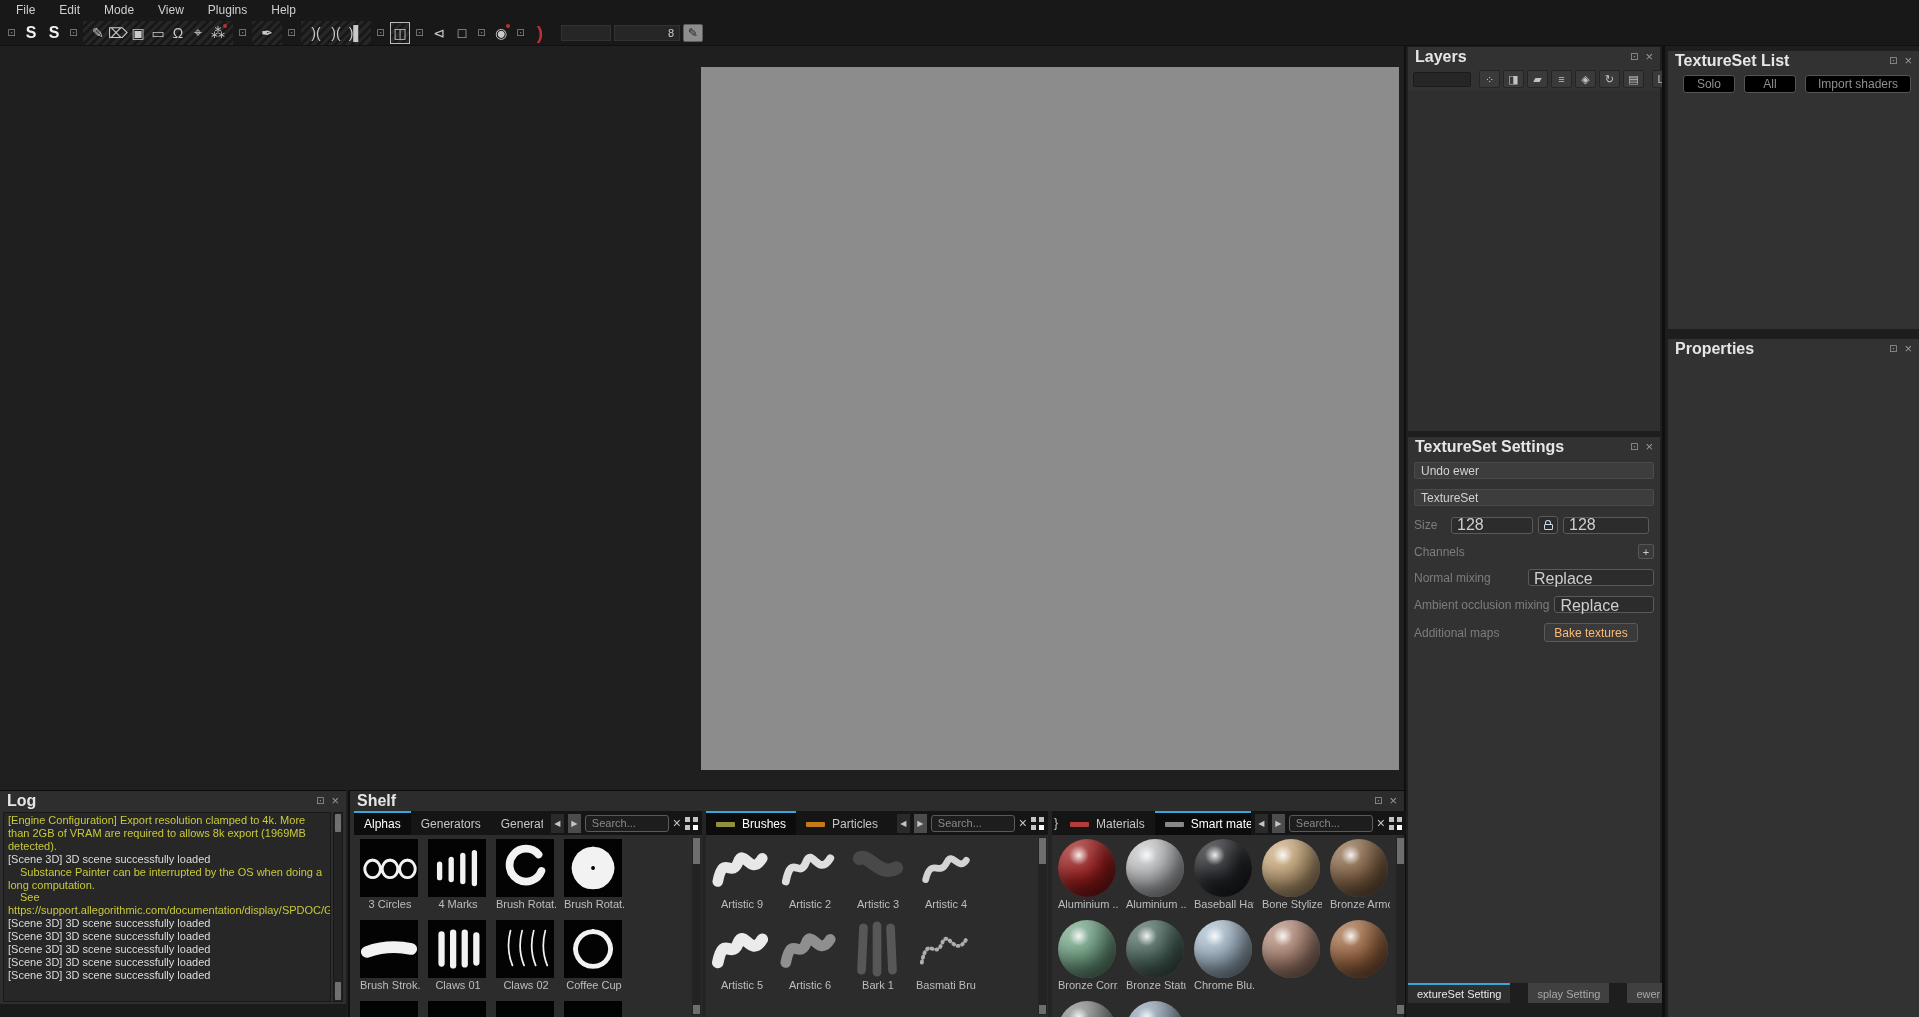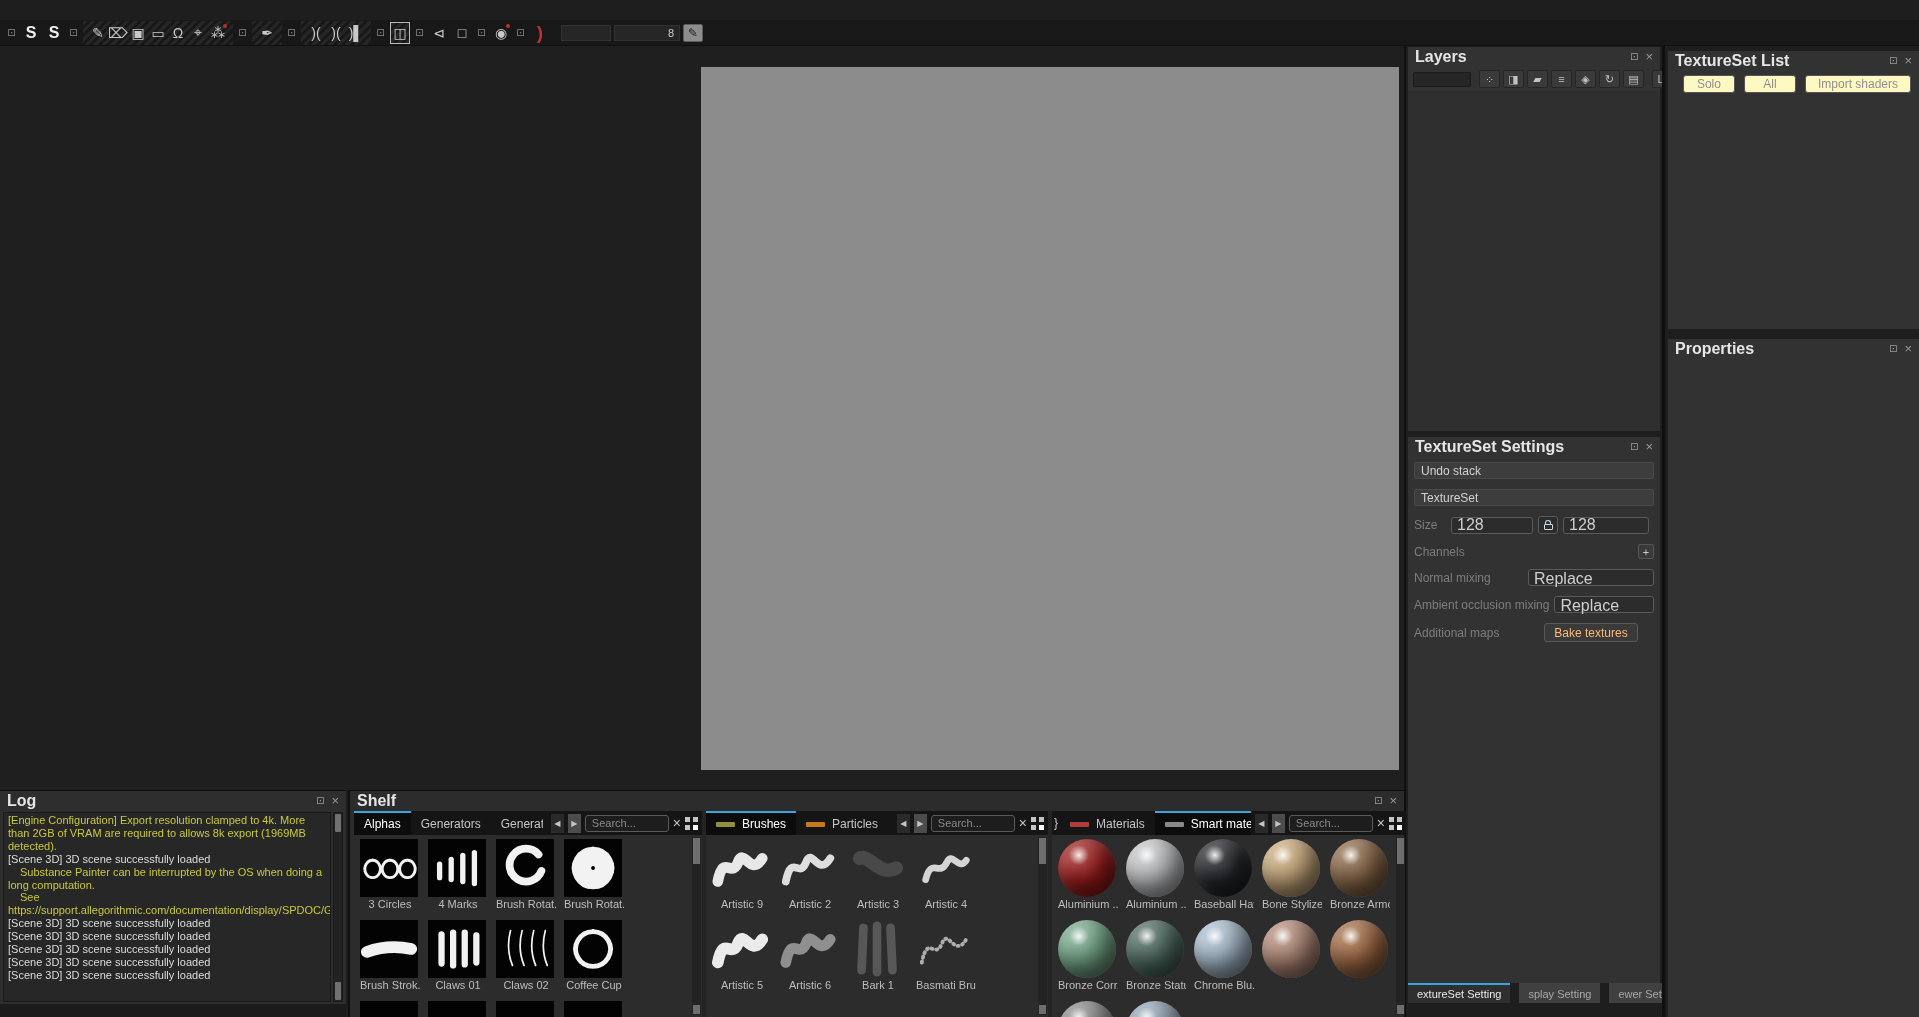--- a/index.html
+++ b/index.html
@@ -45,39 +45,39 @@
 
   
   .lrow{display:flex;align-items:center;gap:3px;padding:3px 5px;}
   .lfilter{width:58px;height:15px;background:#262626;border:1px solid #1b1b1b;border-radius:2px;margin-right:5px;color:#ccc;font-size:11px;padding:0 3px;}
   .lbtn{width:21px;height:18px;background:#3a3a3a;border:1px solid #252525;border-radius:2px;color:#c2c2c2;font-size:11px;display:flex;align-items:center;justify-content:center;}
   .lrow .lbtn:last-child{margin-left:5px;}
   .llist{position:absolute;left:0;right:0;top:44px;bottom:0;background:#2f2f2f;}
 
   
   .tslbtns{display:flex;justify-content:flex-end;gap:9px;padding:4px 8px;}
-  .tslbtn{height:18px;background:#fef9c3;border:1px solid #555;border-radius:3px;color:#8f8f8f;font-size:12px;display:flex;align-items:center;justify-content:center;padding:0 12px;min-width:52px;}
+  .tslbtn{height:18px;background:#000000;border:1px solid #555;border-radius:3px;color:#8f8f8f;font-size:12px;display:flex;align-items:center;justify-content:center;padding:0 12px;min-width:52px;}
 
   
   .tsbody{padding:5px 6px;}
   .hbar{height:17px;background:#3d3d3d;border:1px solid #4b4b4b;border-radius:2px;color:#d2d2d2;font-size:12px;padding:0 6px;line-height:16px;margin-bottom:10px;}
   .tsrow{display:flex;align-items:center;margin-bottom:10px;font-size:12px;color:#7d7d7d;gap:5px;}
   .tsrow .lab{flex:1;white-space:nowrap;}
   .tsfield{height:17px;background:#2c2c2c;border:1px solid #5a5a5a;border-radius:3px;color:#cfcfcf;font-size:16px;padding:0 5px;}
   .f-size1{width:82px;}
   .f-size2{width:86px;}
   .lockbtn{width:20px;height:18px;background:#2c2c2c;border:1px solid #5a5a5a;border-radius:3px;display:flex;flex-direction:column;align-items:center;justify-content:center;gap:0;padding:0;}
   .lock-shackle{width:6px;height:4px;border:1.5px solid #c9dcea;border-bottom:none;border-radius:3px 3px 0 0;}
   .lock-body{width:9px;height:6px;border:1.5px solid #c9dcea;border-radius:1px;}
   .plusbtn{width:16px;height:15px;background:#3a3a3a;border:1px solid #555;border-radius:2px;color:#ccc;font-size:11px;display:flex;align-items:center;justify-content:center;padding:0;}
   .ddl{width:126px;}
   .bakebtn{width:94px;height:19px;background:#3a3a3a;border:1px solid #5a5a5a;border-radius:3px;color:#fdba74;font-size:12px;margin-right:16px;}
 
   
-  .btabs{position:absolute;left:2px;top:937px;height:20px;display:flex;gap:9px;}
+  .btabs{position:absolute;left:2px;top:937px;height:20px;display:flex;gap:18px;}
   .btab{padding:0 9px;font-size:11px;color:#a8a8a8;background:#404040;display:flex;align-items:center;white-space:nowrap;overflow:hidden;border-top:2px solid transparent;}
   .btab[data-active="true"]{background:#2f2f2f;border-top-color:var(--accent,#38a6da);color:#e9e9e9;}
 
   
   .log{position:absolute;left:0;top:790px;width:346px;height:227px;background:#2e2e2e;border-top:1px solid #0c0c0c;}
   .log-body{position:absolute;left:3px;top:21px;width:328px;height:190px;background:#272727;border:1px solid #191919;overflow:hidden;padding:1px 4px;}
   .logline{font-size:11px;line-height:12.9px;color:var(--info,#dcdcdc);}
   .logline[data-level="warn"]{color:var(--warn,#c9c93a);}
   .logline[data-indent="true"]{text-indent:12px;}
   .log-strip{position:absolute;left:0;bottom:0;width:100%;height:13px;background:#1b1b1b;}
@@ -121,20 +121,29 @@
   .sphere{width:58px;height:58px;border-radius:50%;background:radial-gradient(circle at 36% 28%,rgba(255,255,255,.92),rgba(255,255,255,.15) 18%,var(--c,#888) 48%,rgba(0,0,0,.28) 82%),var(--c,#888);box-shadow:inset -12px -16px 20px rgba(0,0,0,.5),inset 6px 8px 14px rgba(255,255,255,.18);}
   .svscroll{position:absolute;right:1px;top:26px;width:9px;bottom:2px;background:#232323;}
   .svthumb{position:absolute;top:1px;left:1px;width:7px;height:26px;background:#6e6e6e;}
   .svbtn{position:absolute;bottom:1px;left:1px;width:7px;height:9px;background:#6e6e6e;}
 </style>
 </head>
 <body>
 
 <div class="window" data-name="substance-painter-window">
 
+  <div class="menubar" data-name="menu-bar">
+
+  <div class="mitem" data-name="menu-item">File</div>
+      <div class="mitem" data-name="menu-item">Edit</div>
+      <div class="mitem" data-name="menu-item">Mode</div>
+      <div class="mitem" data-name="menu-item">View</div>
+      <div class="mitem" data-name="menu-item">Plugins</div>
+      <div class="mitem" data-name="menu-item">Help</div>
+    </div>
 
   <div class="toolbar" data-name="toolbar">
     <span class="tico dim" data-name="popout-icon">⊡</span>
     <span class="tico logo" data-name="substance-logo-icon">S</span>
     <span class="tico logo" data-name="locked-substance-icon">S</span>
     <span class="tico dim" data-name="popout-icon">⊡</span>
     <div class="tgroup" data-name="paint-tool-group">
       <span class="tico" data-name="paint-tool-icon">✎</span>
       <span class="tico" data-name="eraser-tool-icon">⌦</span>
       <span class="tico" data-name="projection-tool-icon">▣</span>
@@ -197,21 +206,21 @@
       <div class="llist" data-name="layers-list"></div>
     </div>
 
     <div class="panel" id="p-tss" data-name="textureset-settings-panel">
       <div class="phead" data-name="textureset-settings-header">
         <span class="ptitle" data-name="panel-title">TextureSet Settings</span>
         <span class="pico" data-name="popout-icon">⊡</span>
         <span class="pico x" data-name="close-icon">×</span>
       </div>
       <div class="tsbody" data-name="textureset-settings-body">
-        <div class="hbar" data-name="undo-stack-header">Undo stack</div>
+        <div class="hbar" data-name="undo-stack-header">Undo ewer</div>
         <div class="hbar" data-name="textureset-name-header">TextureSet</div>
         <div class="tsrow" data-name="size-row">
           <span class="lab" style="flex:0 0 32px;" data-name="size-label">Size</span>
           <input class="tsfield f-size1" data-name="size-width-input" value="128" style="">
           <button class="lockbtn" data-name="lock-icon">
               <span class="lock-shackle" data-name="lock-shackle"></span>
               <span class="lock-body" data-name="lock-body"></span>
             </button>
           <input class="tsfield f-size2" data-name="size-height-input" value="128" style="">
         </div>

